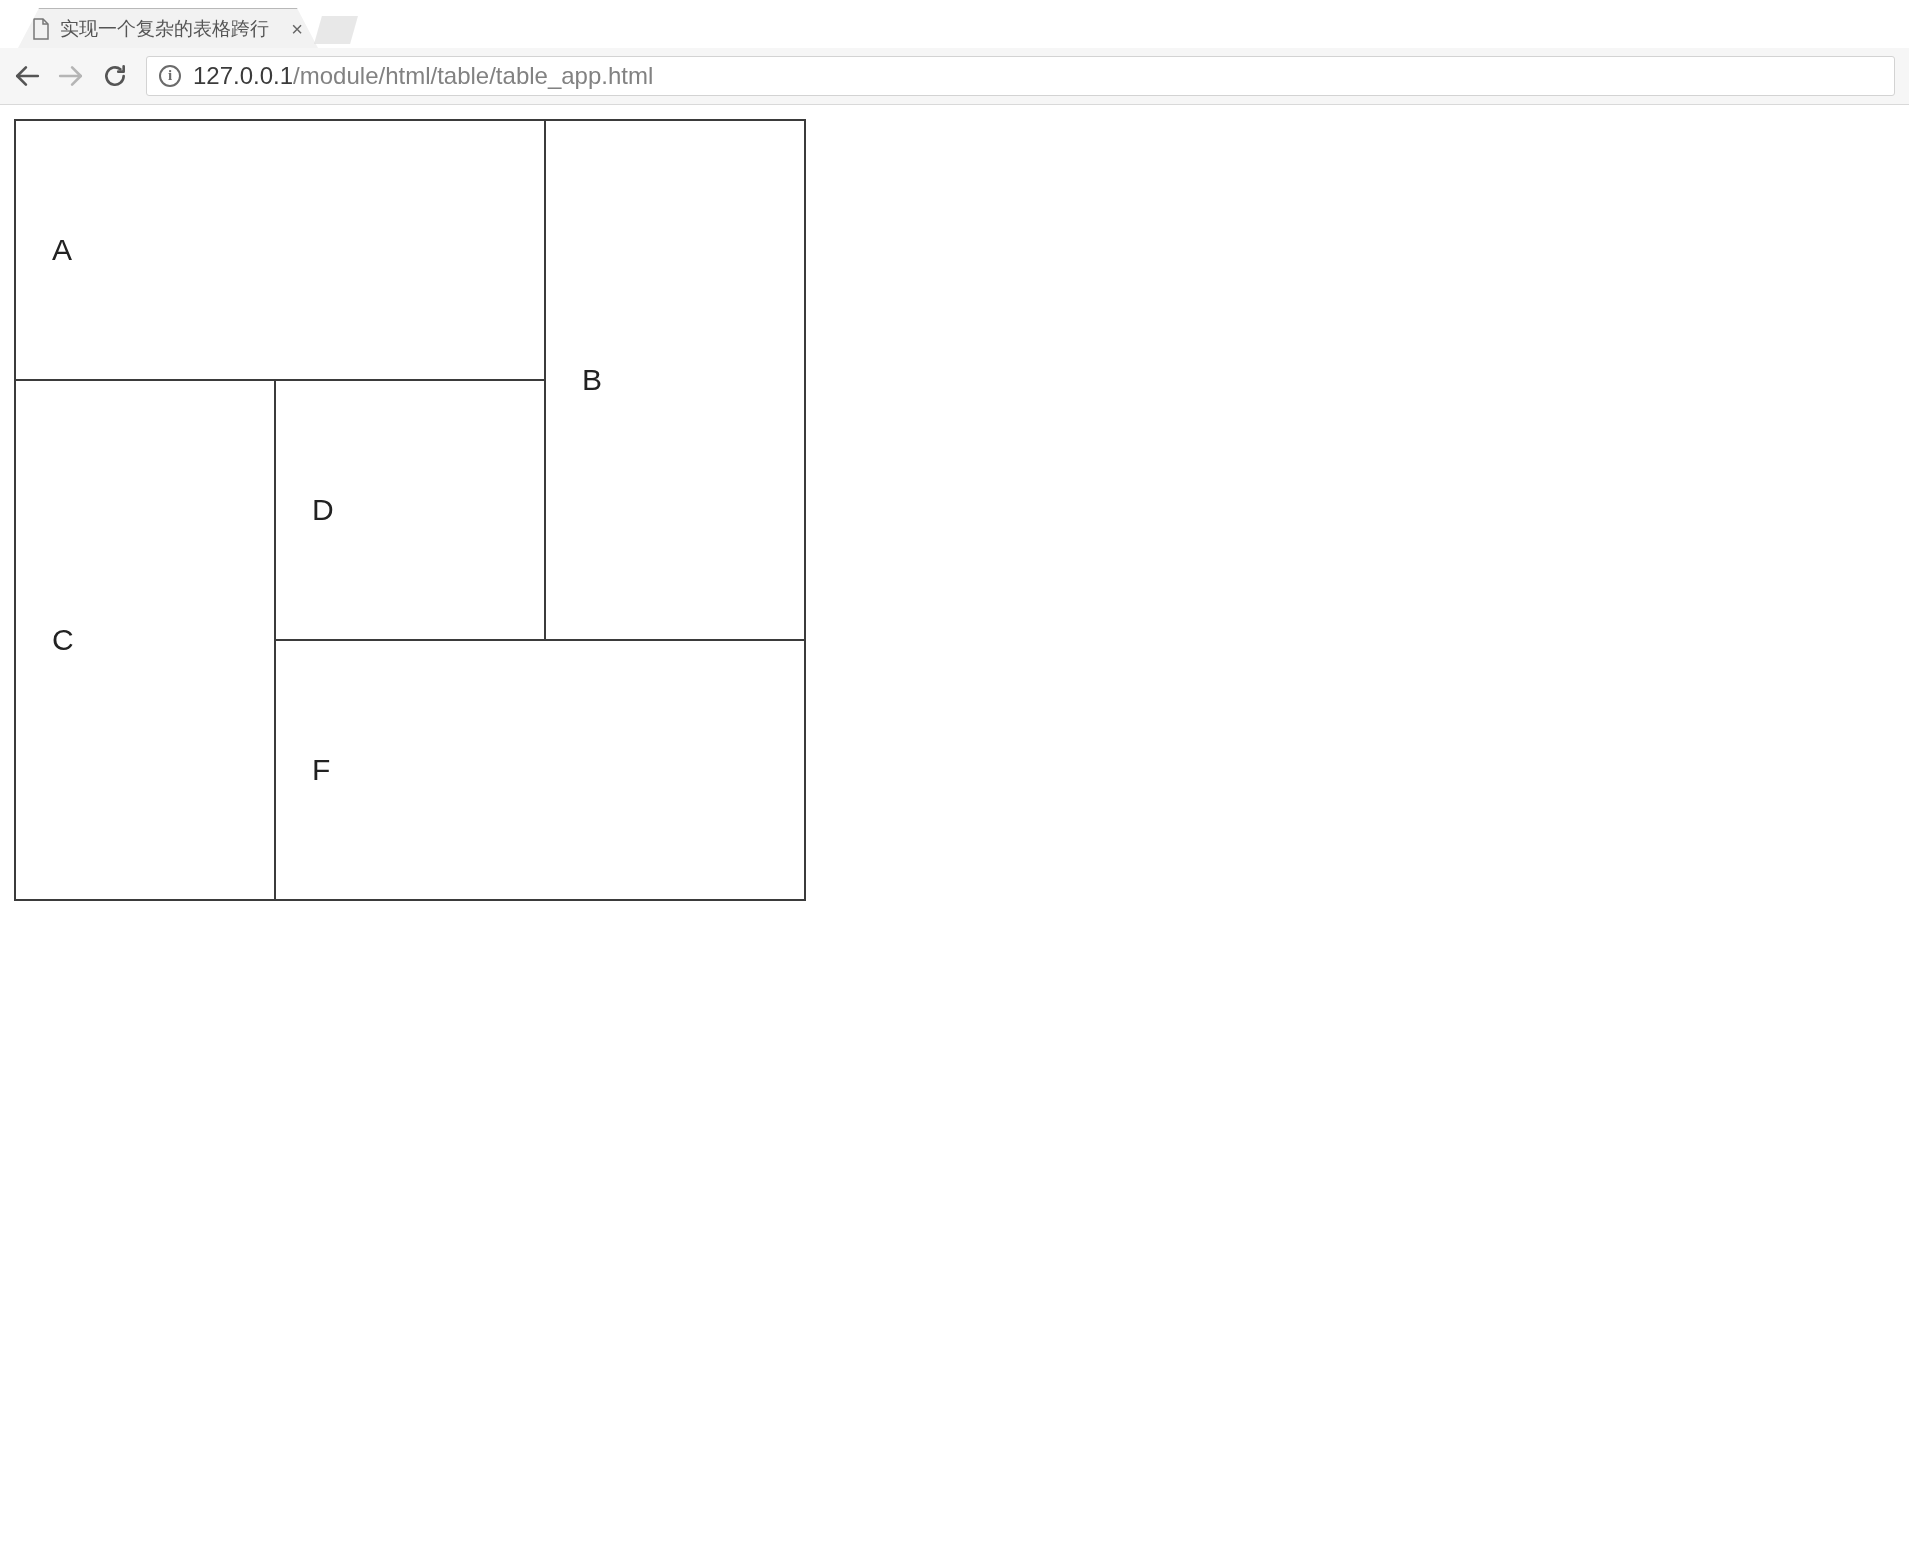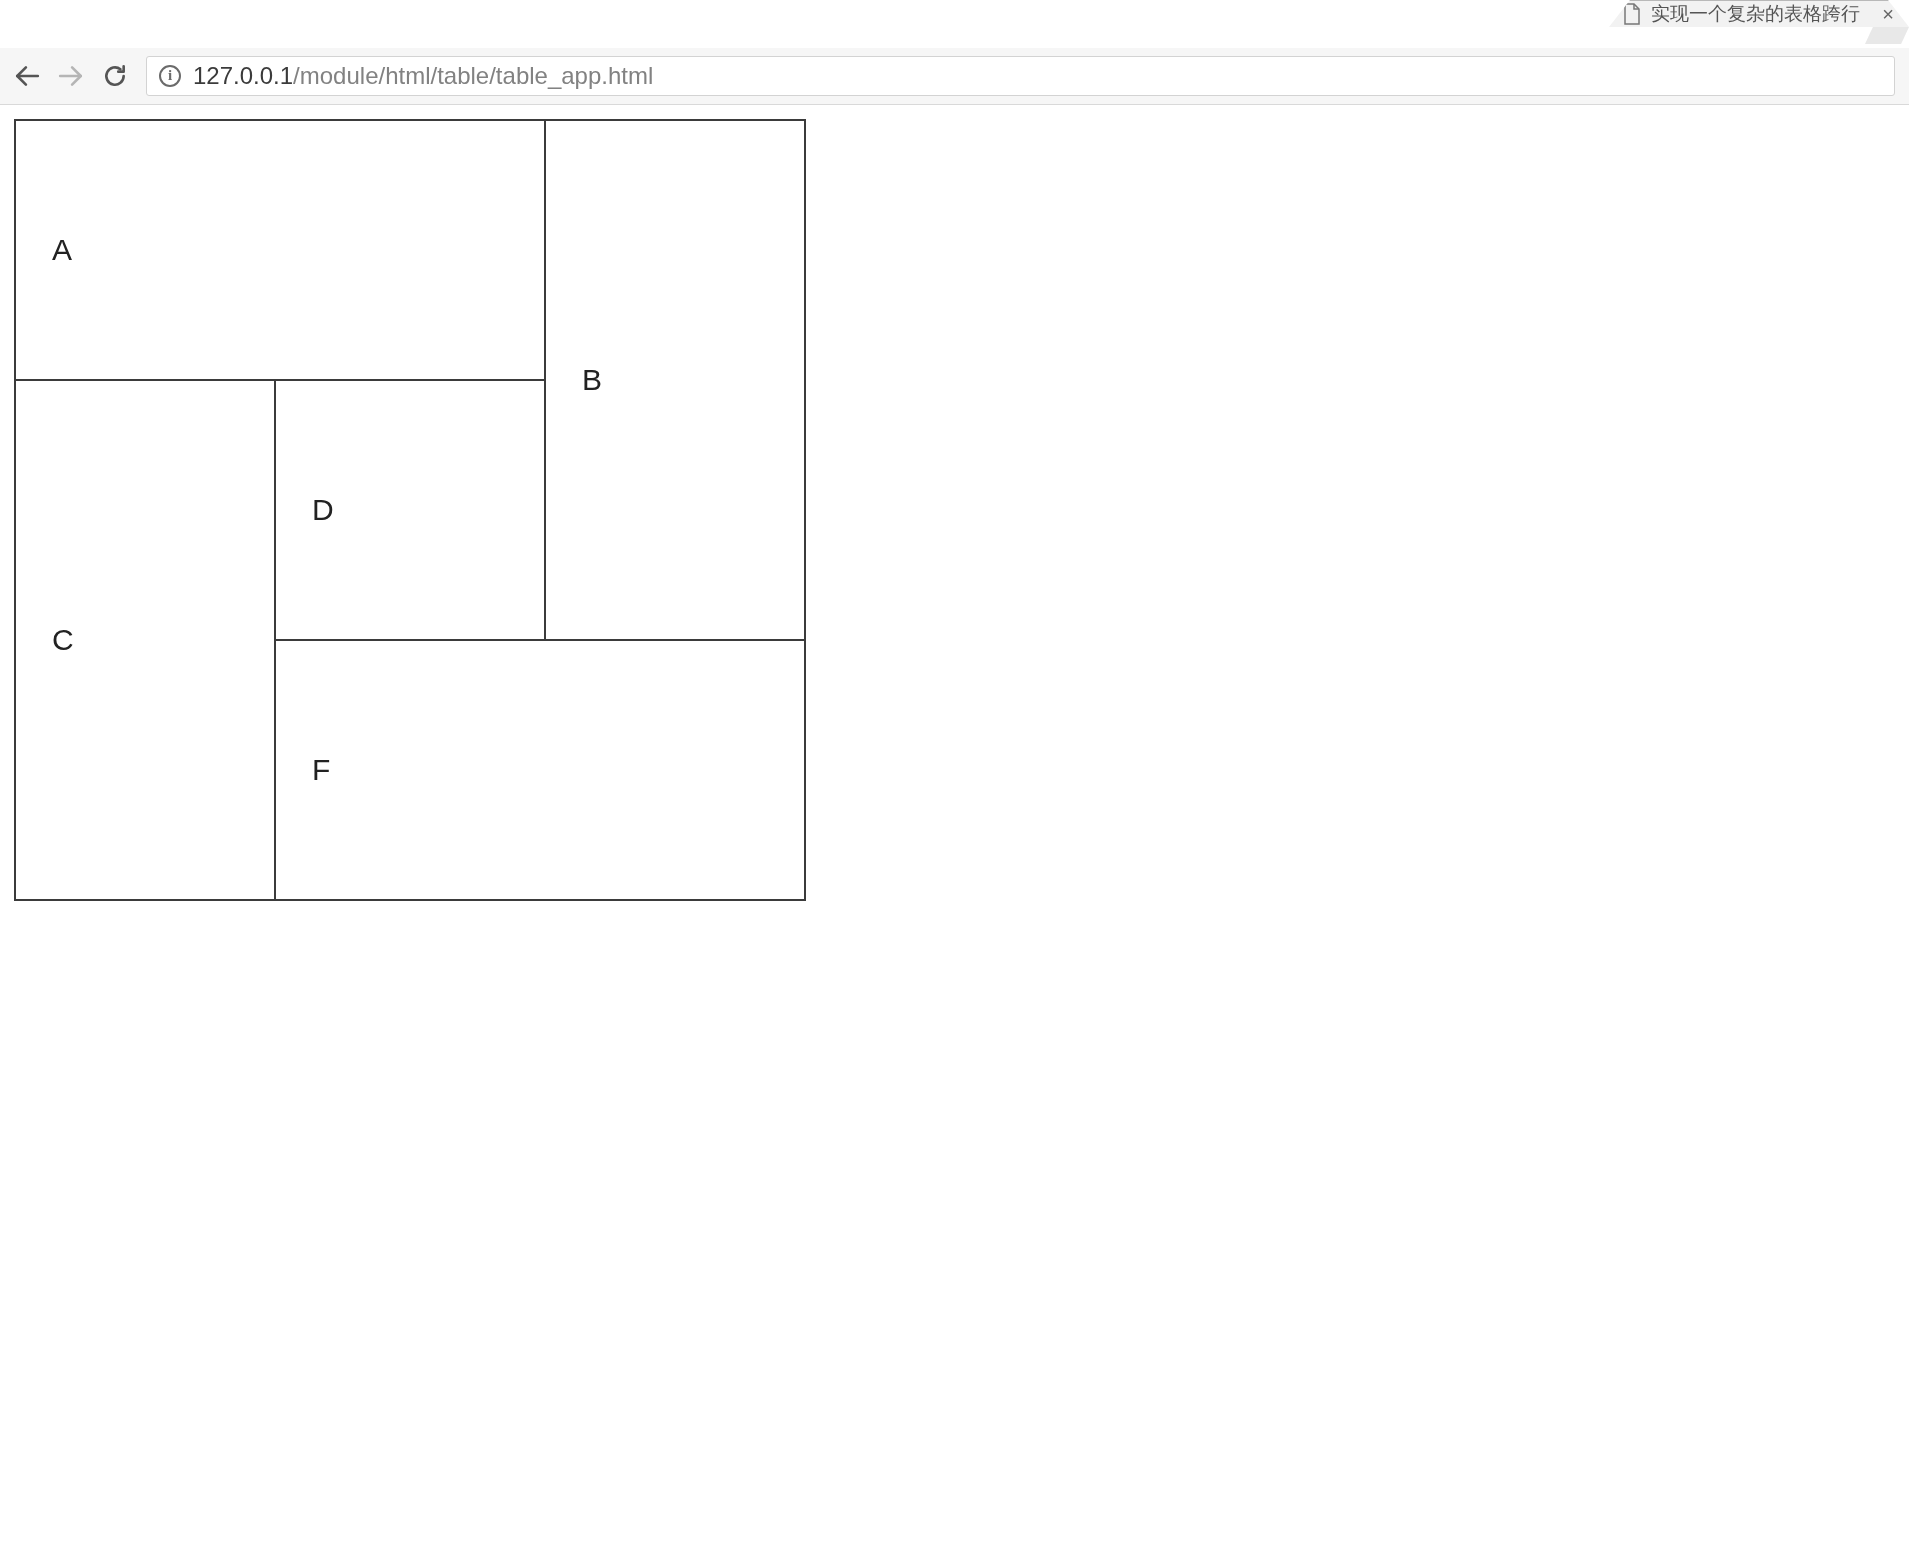--- a/index.html
+++ b/index.html
@@ -17,21 +17,20 @@
     .browser-chrome {
       background: #fff;
       border-bottom: 1px solid #d9d9d9;
     }
     .tab-strip {
       height: 48px;
       display: flex;
       align-items: flex-end;
       background: #fff;
       padding-left: 18px;
-      flex-direction: column;
     }
     .tab {
       position: relative;
       height: 40px;
       width: 300px;
       background: #f2f2f2;
       display: flex;
       align-items: center;
       padding: 0 14px;
       font-size: 19px;

